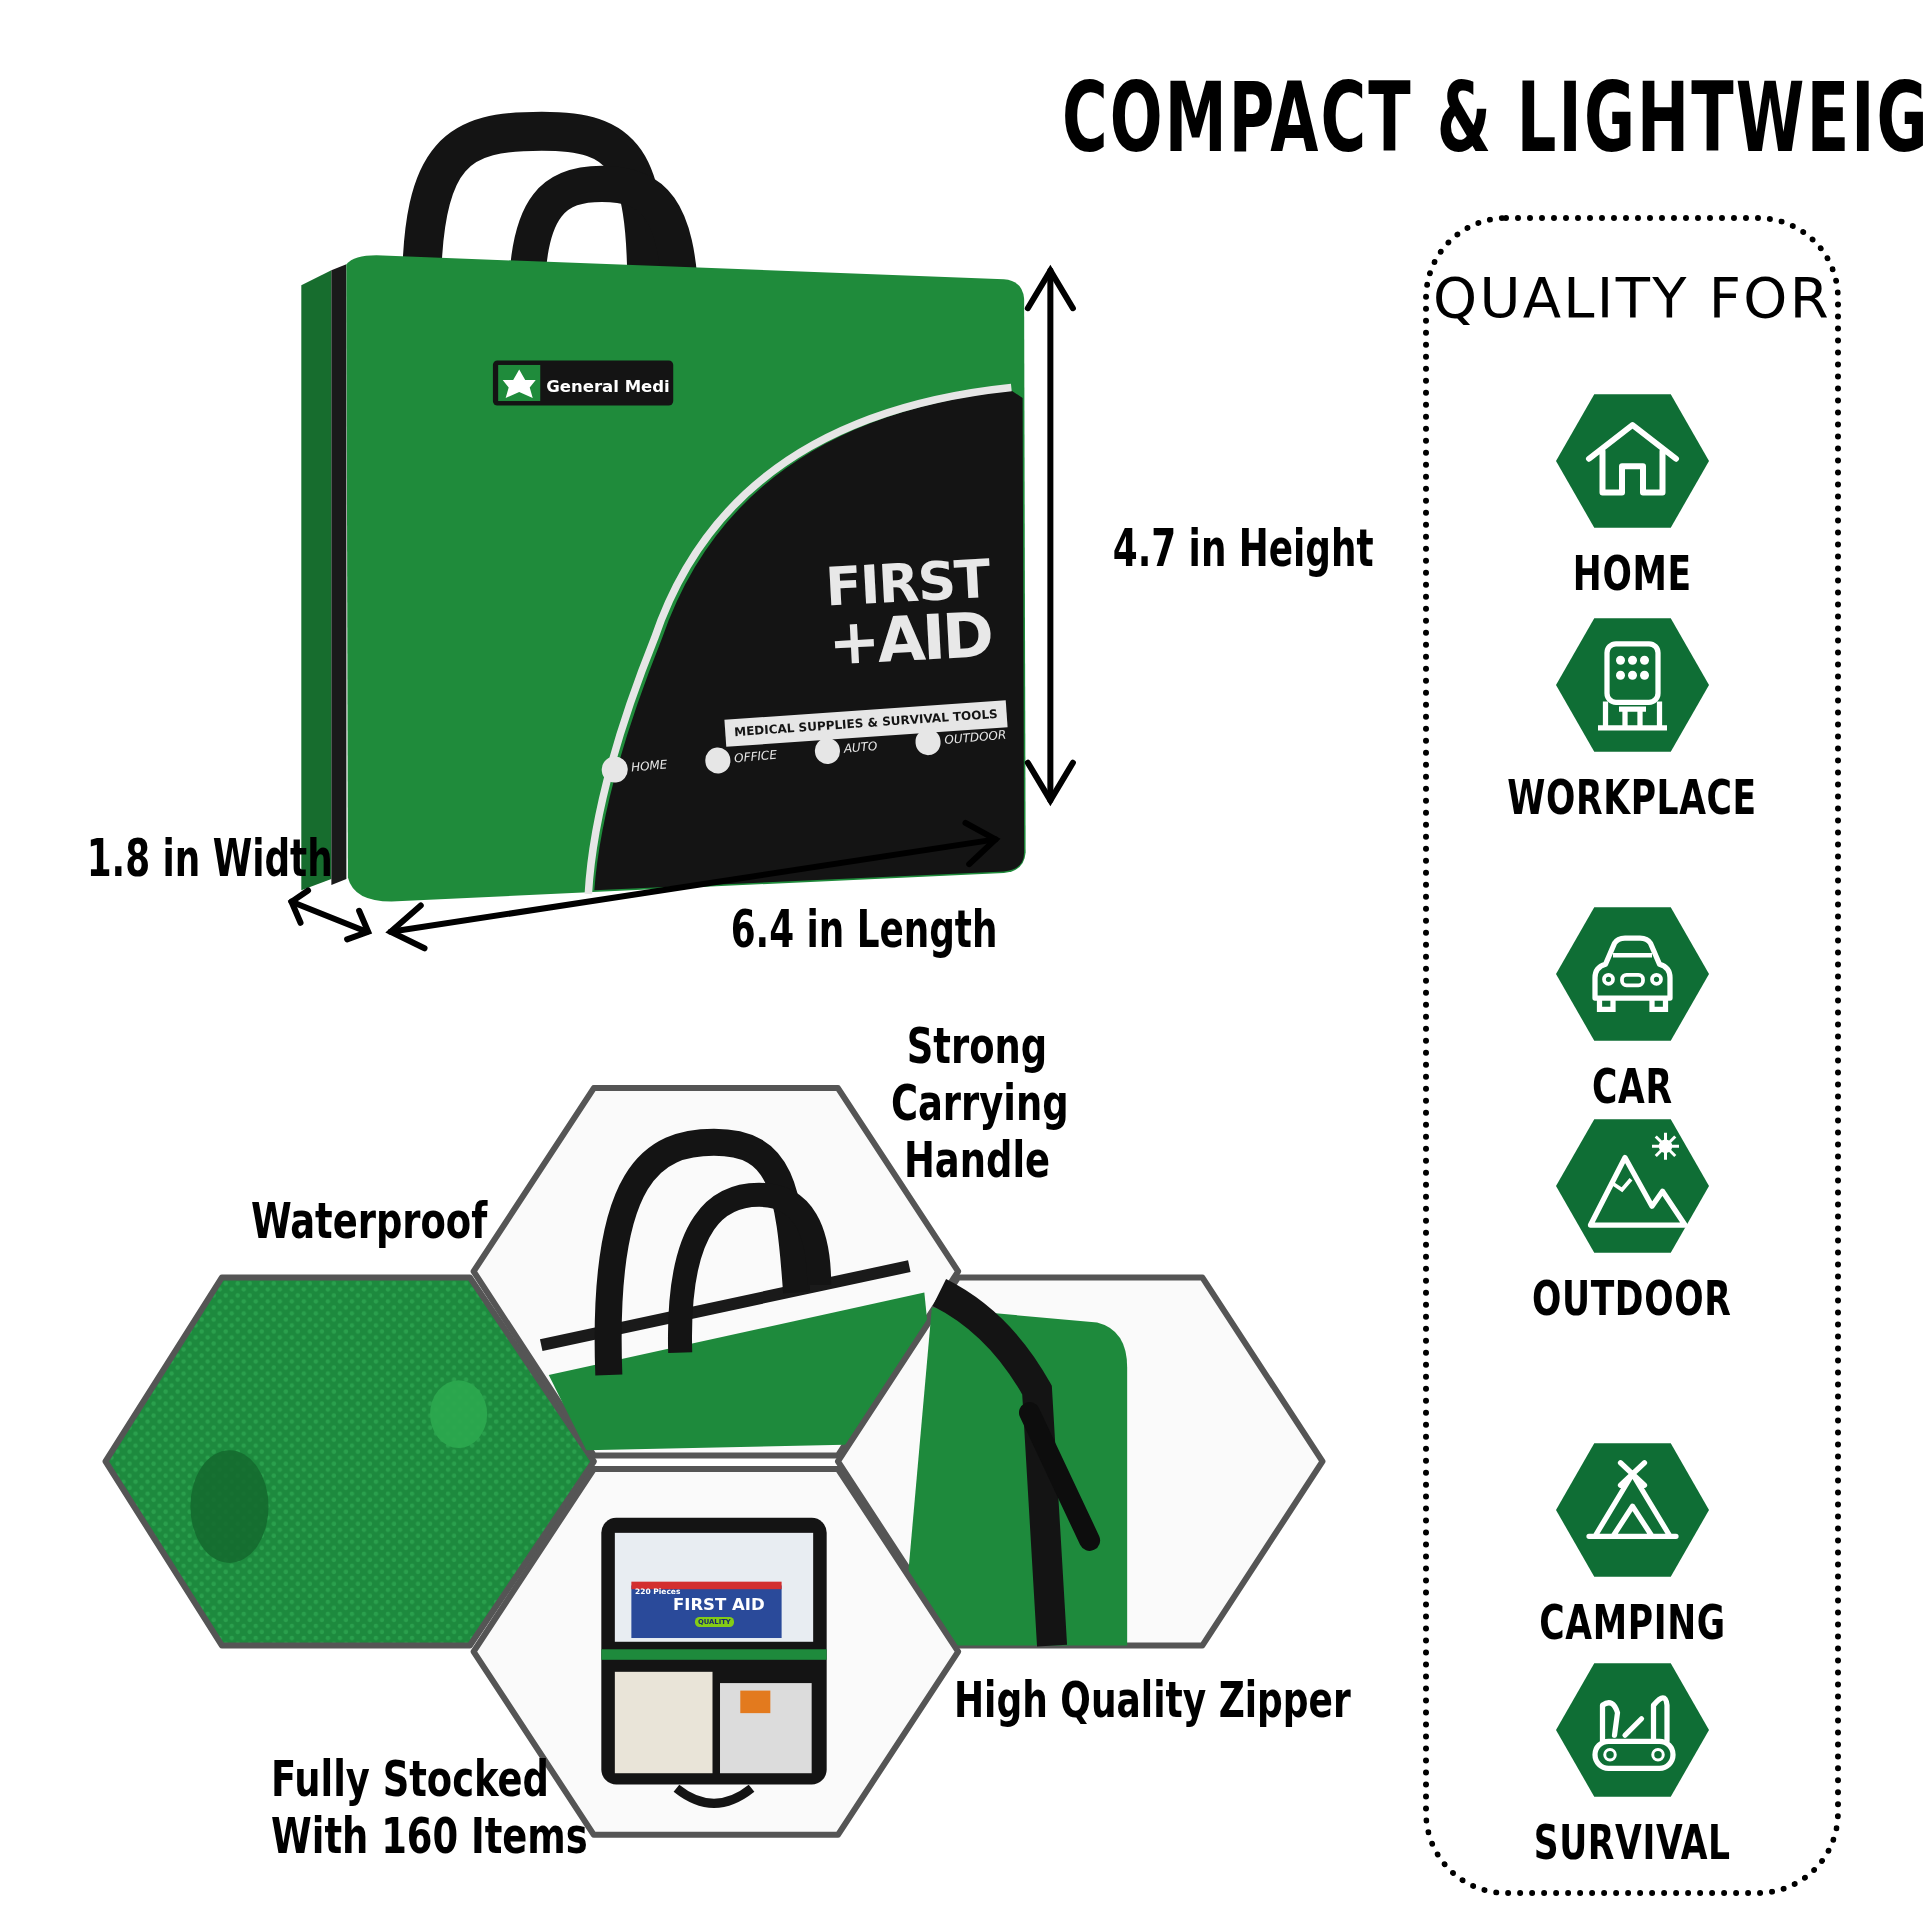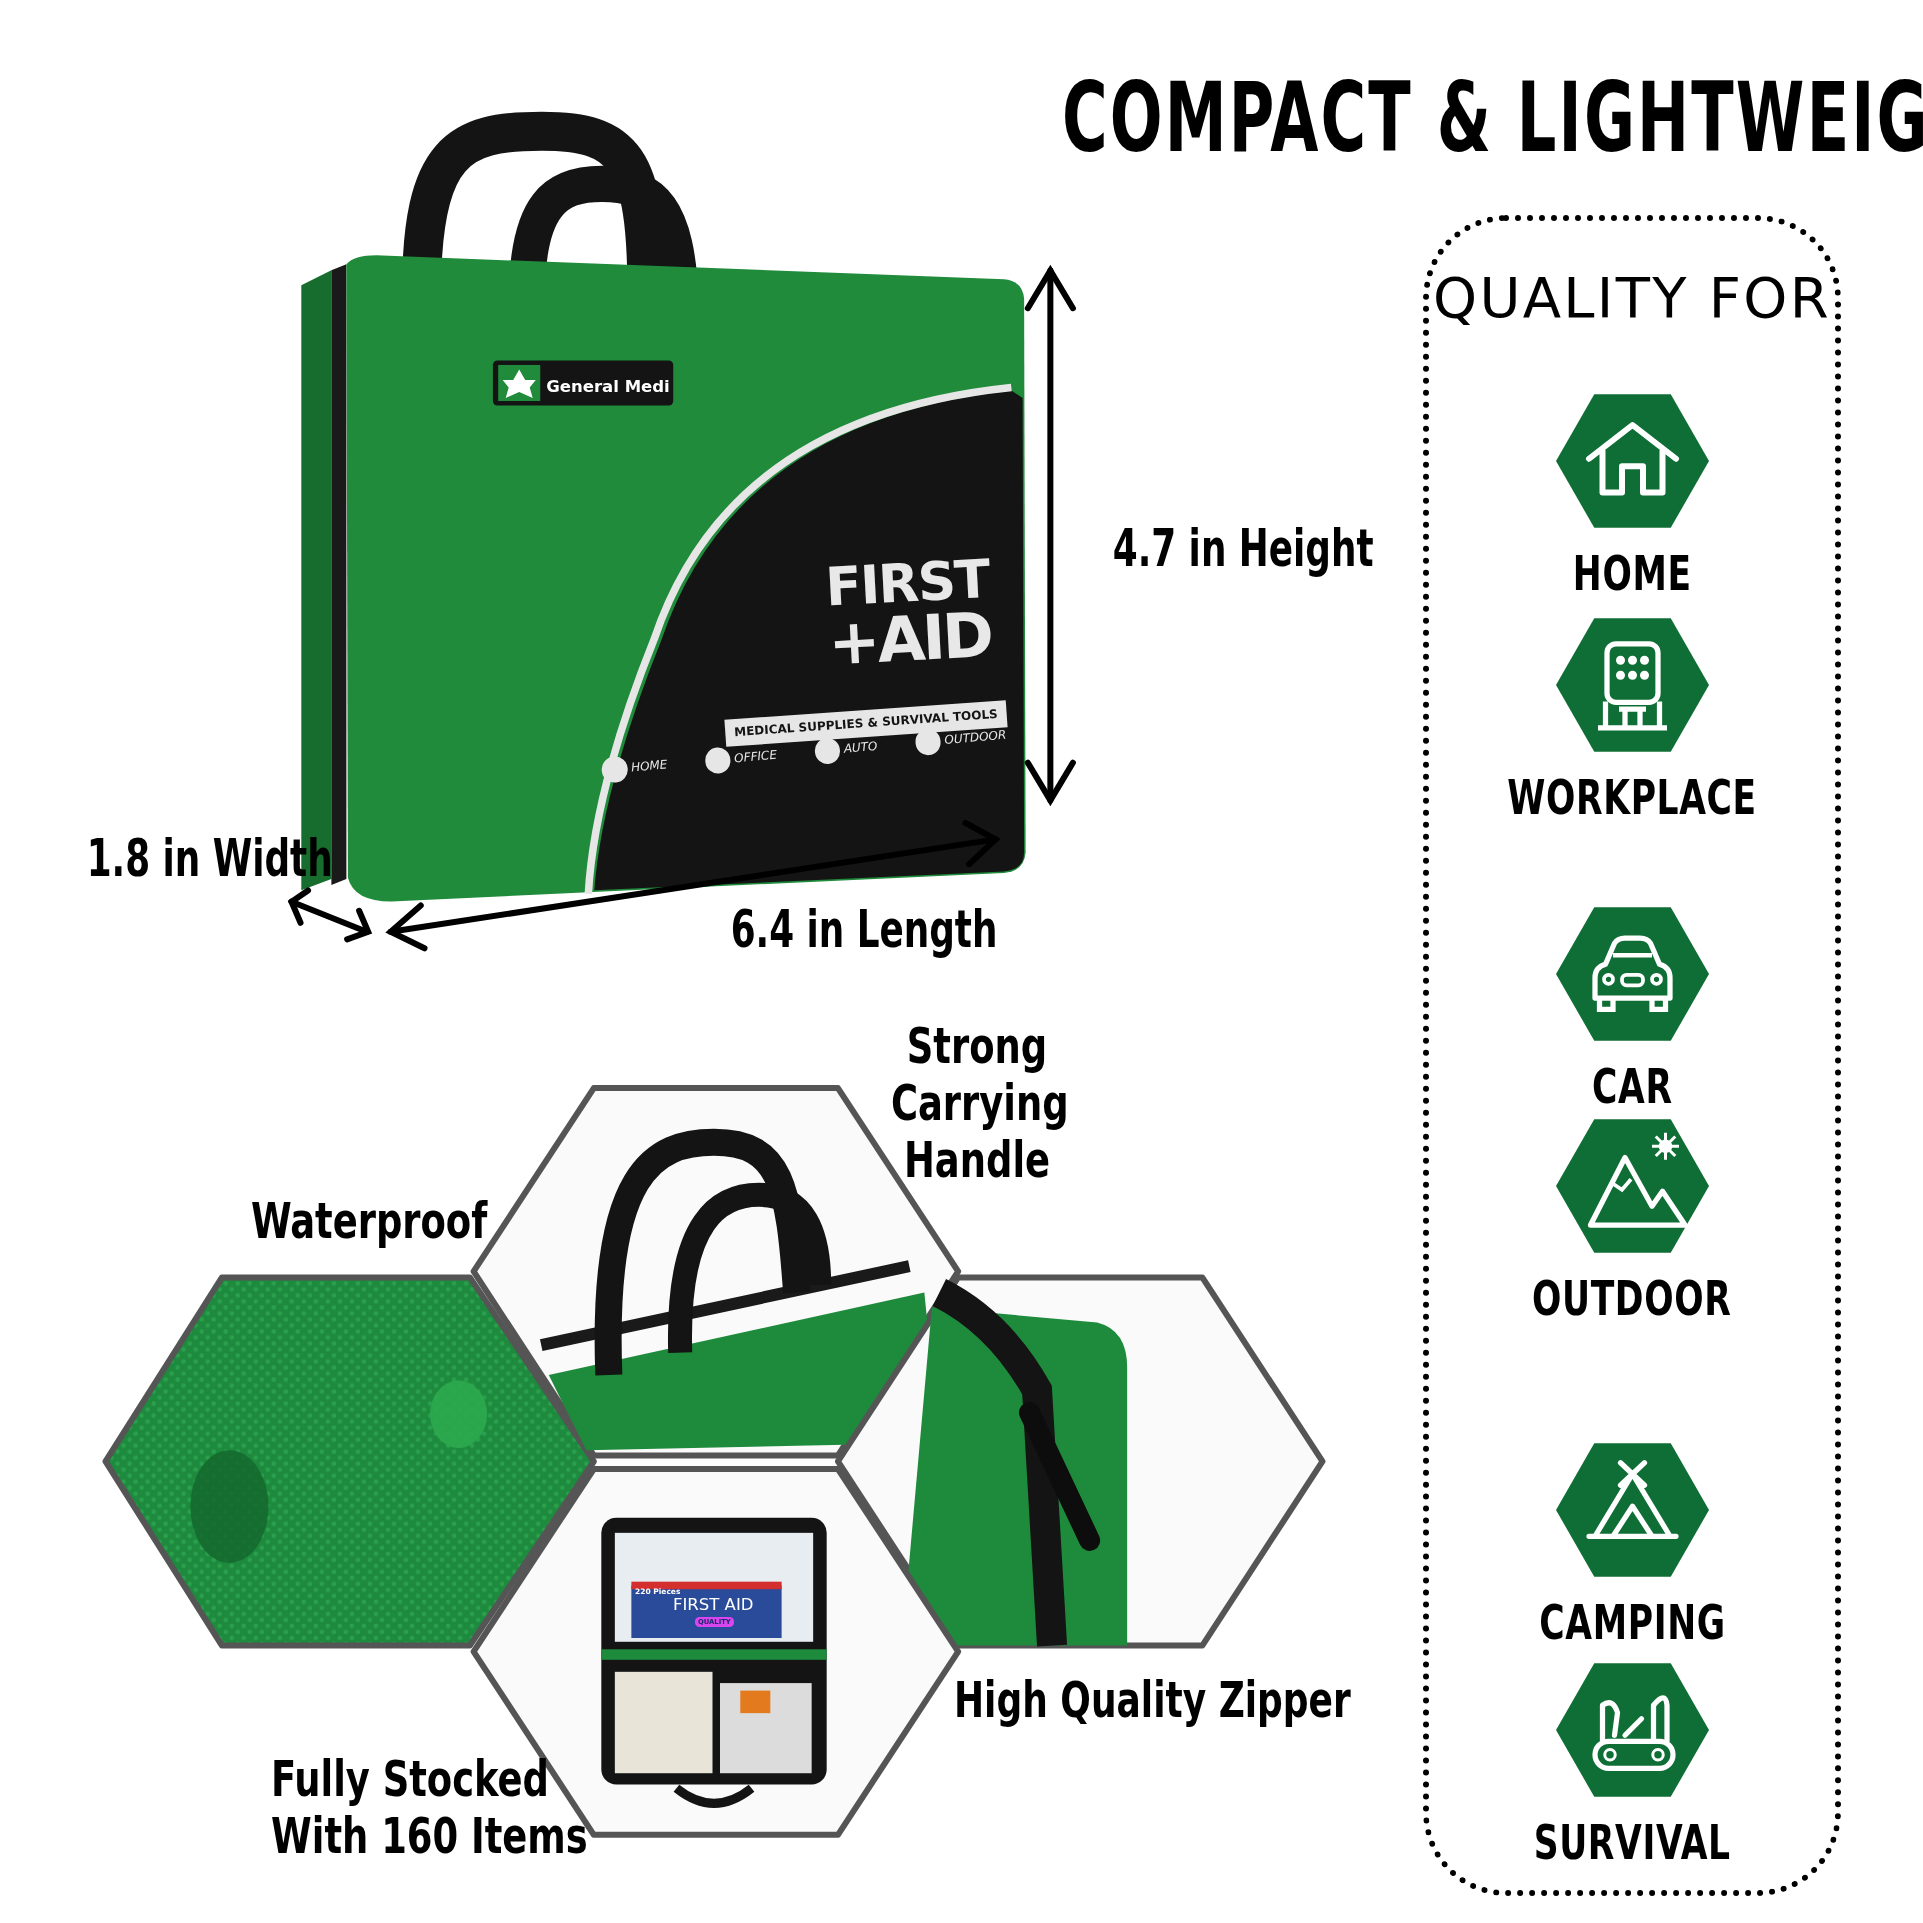--- a/index.html
+++ b/index.html
@@ -118,22 +118,22 @@
     <rect x="840" y="2110" width="200" height="70" fill="#2a4a9a"></rect>
     <rect x="840" y="2105" width="200" height="10" fill="#d32f2f"></rect>
     <rect x="800" y="2195" width="300" height="14" fill="#1e8a3c"></rect>
     <rect x="818" y="2225" width="130" height="135" fill="#e9e4d8"></rect>
     <rect x="958" y="2240" width="122" height="120" fill="#dcdcdc"></rect>
     <rect x="985" y="2250" width="40" height="30" fill="#e37a1e"></rect>
     <path d="M900 2380 Q950 2420 1000 2380" fill="none" stroke="#141414" stroke-width="12"></path>
   </g>
 </svg>
 <div class="abs" style="left:635px;top:1587px;font-size:7.5px;font-weight:bold;color:#fff;font-family:'DejaVu Sans',sans-serif;">220 Pieces</div>
-<div class="abs" style="left:673px;top:1595px;font-size:16.5px;font-weight:normal;color:#fff;font-family:'DejaVu Sans',sans-serif;text-align:center;">FIRST AID</div>
-<div class="abs" style="left:695px;top:1617px;font-size:6.8px;font-weight:bold;color:#1a2a6a;background:#d946ef;padding:0.8px 3px;border-radius:4.5px;font-family:'DejaVu Sans',sans-serif;">QUALITY</div>
+<div class="abs" style="left:673px;top:1595px;font-size:16.5px;font-weight:bold;color:#fff;font-family:'DejaVu Sans',sans-serif;text-align:center;">FIRST AID</div>
+<div class="abs" style="left:695px;top:1617px;font-size:6.8px;font-weight:bold;color:#1a2a6a;background:#84cc16;padding:0.8px 3px;border-radius:4.5px;font-family:'DejaVu Sans',sans-serif;">QUALITY</div>
 
 <div class="abs feat" style="left:872px;top:1018px;width:210px;transform:scaleX(0.82);">
   <span>Strong</span>
   <span>Carrying</span>
   <span>Handle</span>
 </div>
 <div class="abs feat" style="left:225px;top:1193px;transform:scaleX(0.82);">Waterproof</div>
 <div class="abs feat" style="left:954px;top:1672px;transform:scaleX(0.8);transform-origin:left top;">High Quality Zipper</div>
 <div class="abs feat" style="left:244px;top:1751px;width:301px;transform:scaleX(0.82);">
   <span>Fully Stocked</span>

